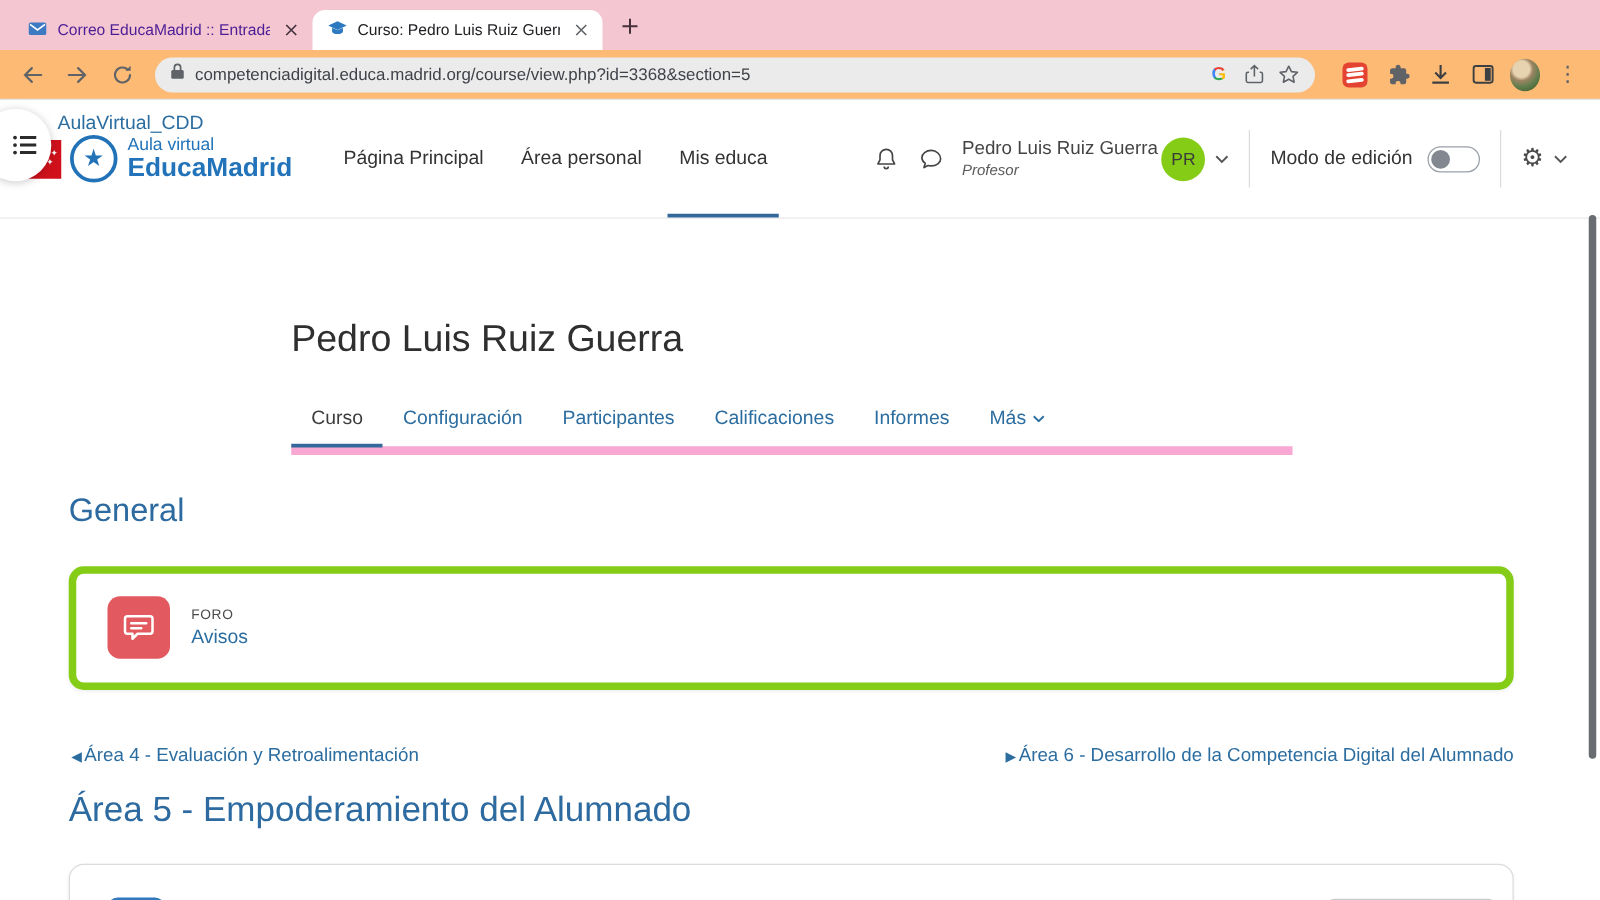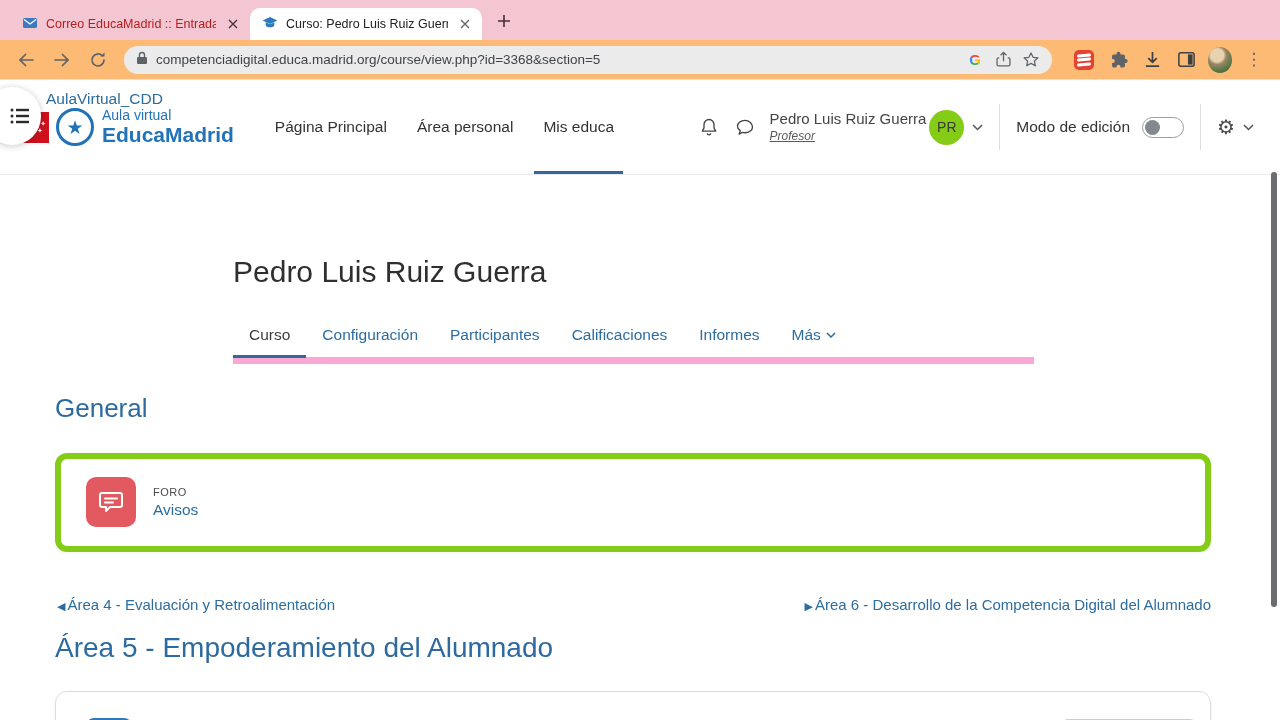--- a/index.html
+++ b/index.html
@@ -2,21 +2,21 @@
 <html><head>
 <meta charset="utf-8">
 <style>
   * { margin:0; padding:0; box-sizing:border-box; }
   html,body { width:1280px; height:720px; overflow:hidden; background:#fff;
               font-family:"Liberation Sans", sans-serif; }
 
   
   .tab-strip { height:40px; background:#f3c6d2; display:flex; align-items:flex-end; padding-left:10px; }
   .tab { height:32px; display:flex; align-items:center; gap:8px; padding:0 8px 0 12px;
-         font-size:12.5px; color:#b91c1c; width:240px; }
+         font-size:12.5px; color:#4c1d95; width:240px; }
   .tab.active { background:#fff; border-radius:10px 10px 0 0; color:#202124; width:232px; }
   .tab .t-title { white-space:nowrap; overflow:hidden; flex:1; }
   .tab-close { width:18px; height:18px; display:flex; align-items:center; justify-content:center;
                border-radius:50%; flex:none; }
   .new-tab { width:28px; height:28px; margin:0 0 5px 8px; display:flex; align-items:center; justify-content:center; }
 
   .toolbar { height:40px; background:#fdba74; display:flex; align-items:center; padding:0 14px;
              border-bottom:1px solid #e4e4e4; }
   .nav-btn { width:24px; height:24px; margin-right:12px; display:flex; align-items:center; justify-content:center; }
   .omnibox { flex:1; height:28px; background:#ebebeb; border-radius:14px; display:flex;
@@ -52,21 +52,21 @@
   .m-nav { display:flex; margin-left:26px; height:100%; }
   .m-nav a { display:flex; align-items:center; margin:0 15px; font-size:15.5px; color:#333;
              text-decoration:none; position:relative; }
   .m-nav a.active::after { content:""; position:absolute; left:-9px; right:-9px; bottom:0;
                            height:3px; background:#35689a; }
 
   .m-right { margin-left:auto; display:flex; align-items:center; }
   .hd-ic { width:22px; height:22px; display:flex; align-items:center; justify-content:center; margin-left:14px; }
   .user-block { margin-left:14px; line-height:1.25; }
   .user-name { font-size:15px; color:#444; }
-  .user-role { font-size:12px; color:#5a5a5a; font-style:italic;text-decoration:underline; }
+  .user-role { font-size:12px; color:#5a5a5a; font-style:italic; }
   .user-avatar { width:35px; height:35px; border-radius:50%; background:#84cc16; color:#3a3a3a;
                  font-size:14px; display:flex; align-items:center; justify-content:center; margin-left:3px; }
   .chev { margin-left:8px; display:flex; }
   .vdiv { width:1px; height:46px; background:#ddd; margin:0 16px; }
   .edit-label { font-size:15.5px; color:#333; }
   .toggle { width:42px; height:21px; border:1px solid #99a0a7; border-radius:11px; background:#fff;
             margin-left:12px; position:relative; }
   .toggle::after { content:""; position:absolute; left:2px; top:2px; width:15px; height:15px;
                    border-radius:50%; background:#82888f; }
   .gear { font-size:20px; color:#4a4a4a; line-height:1; }

